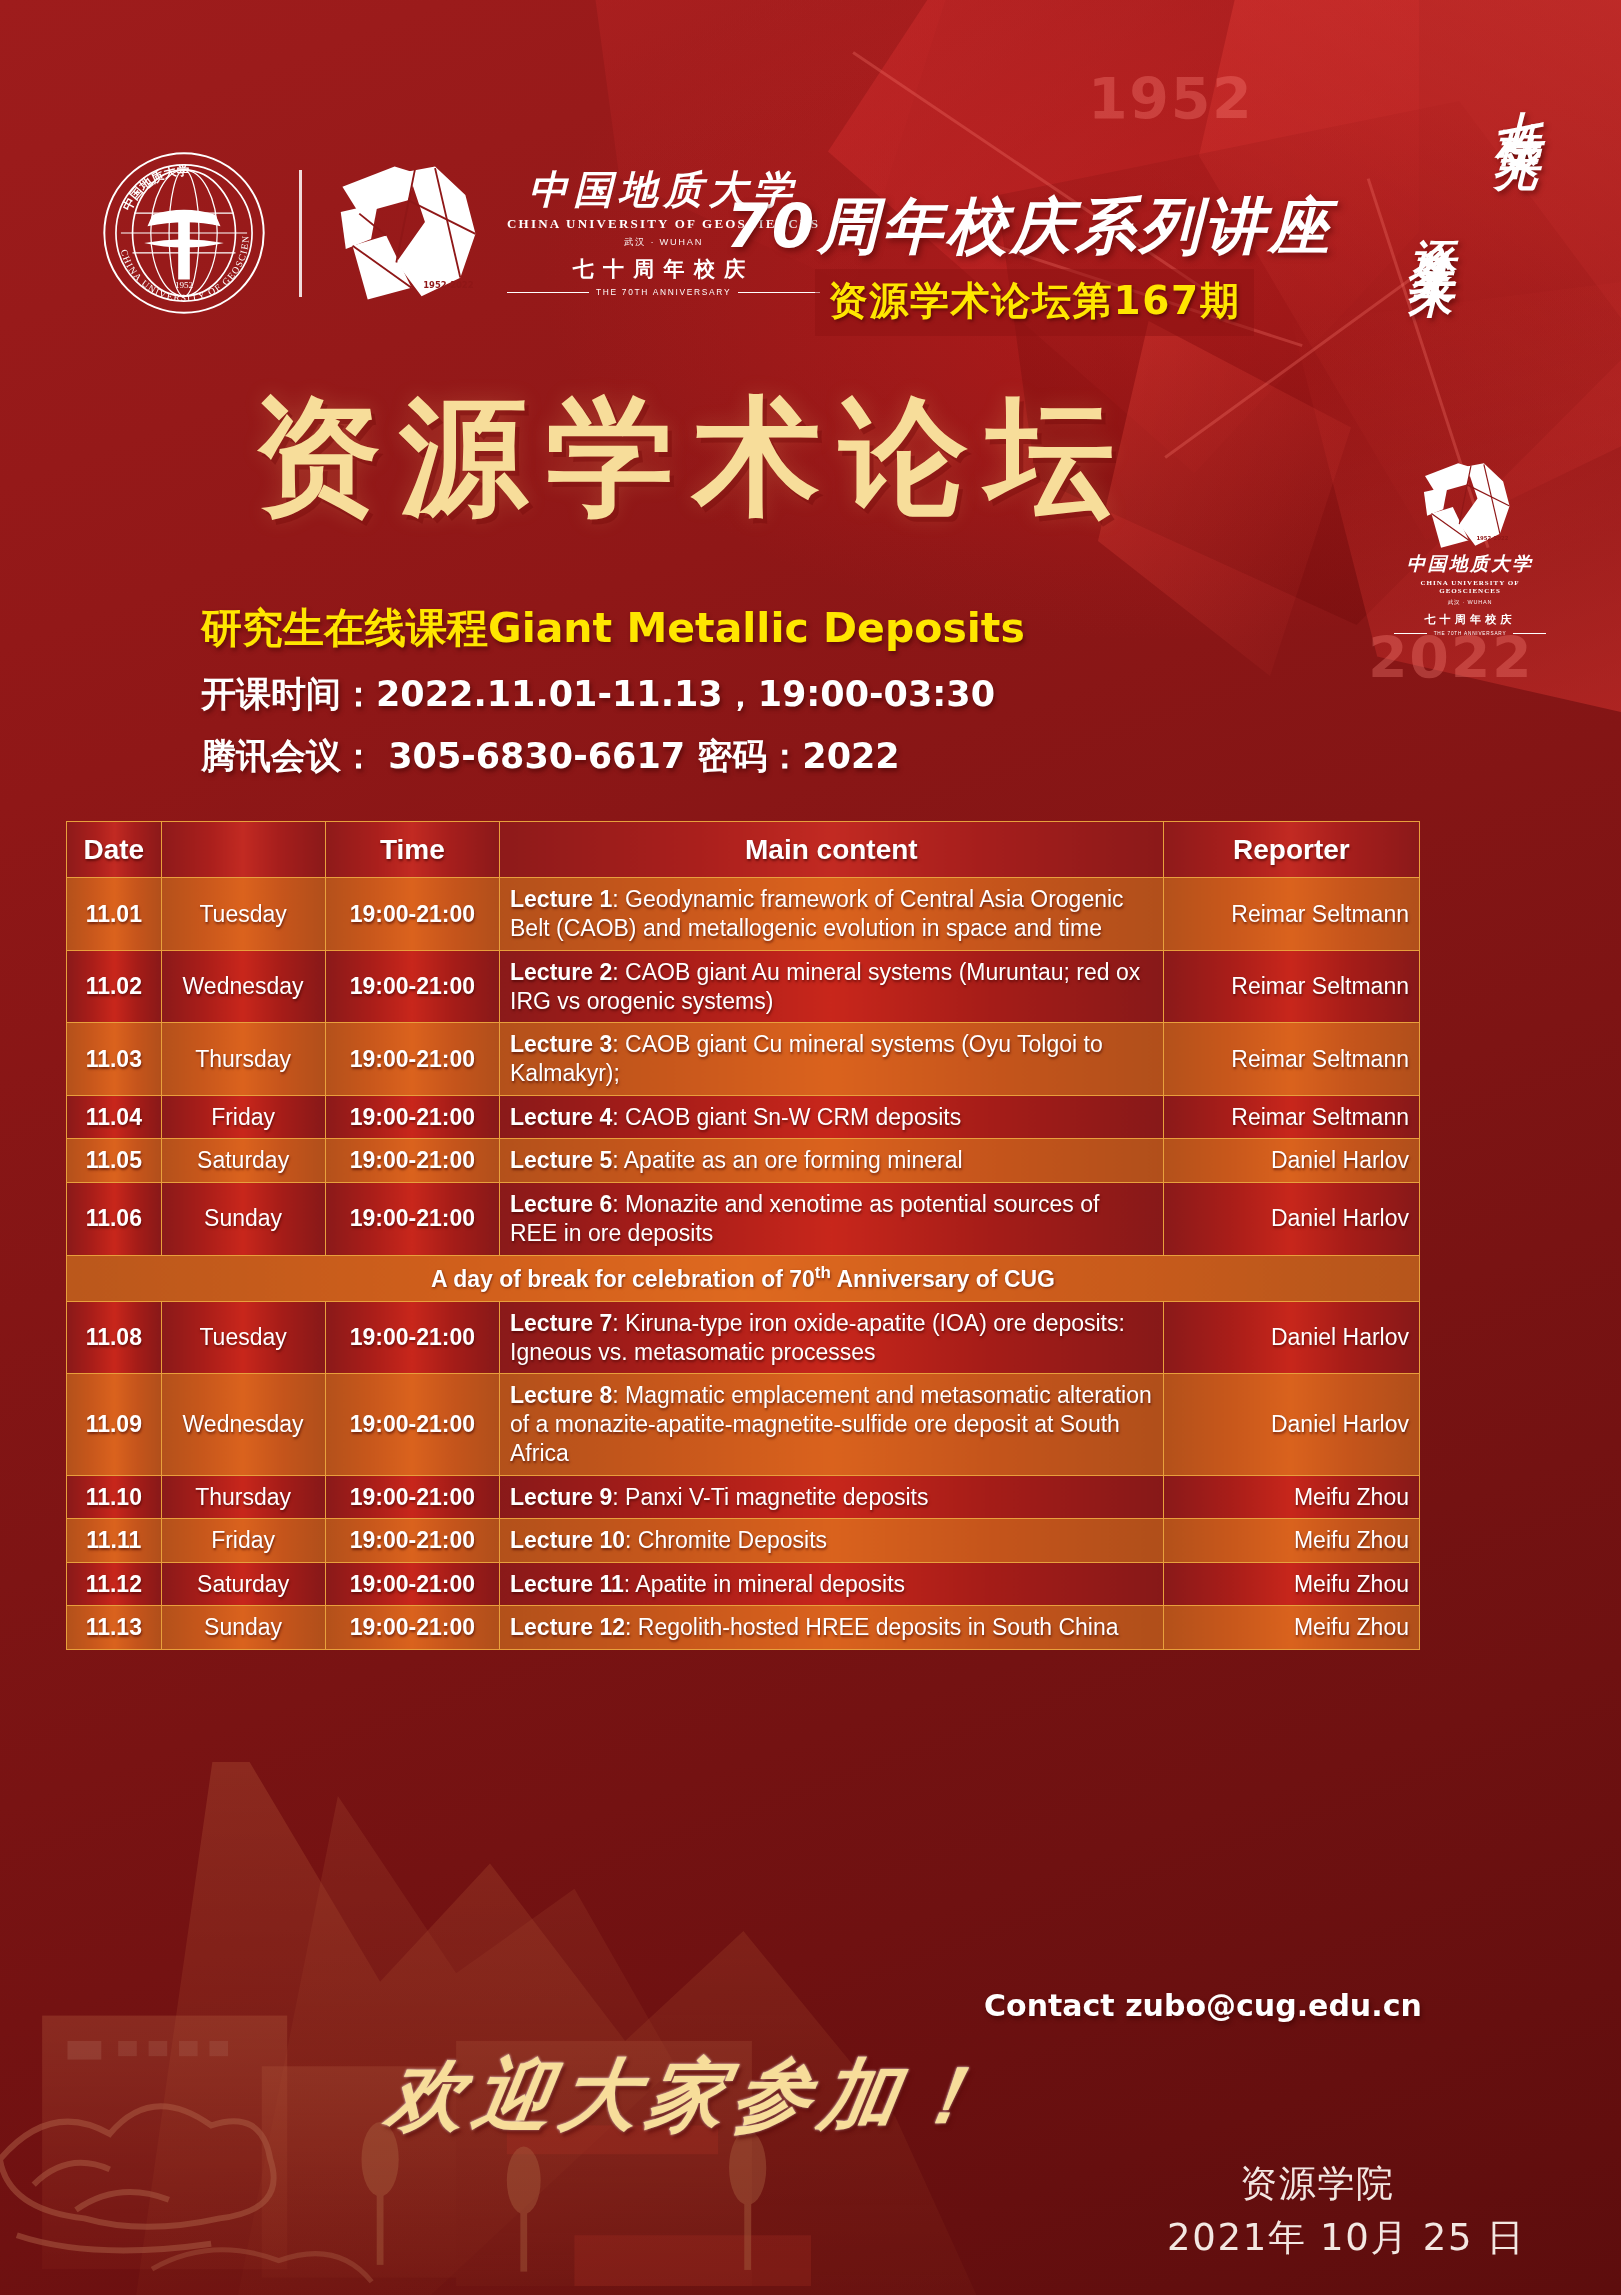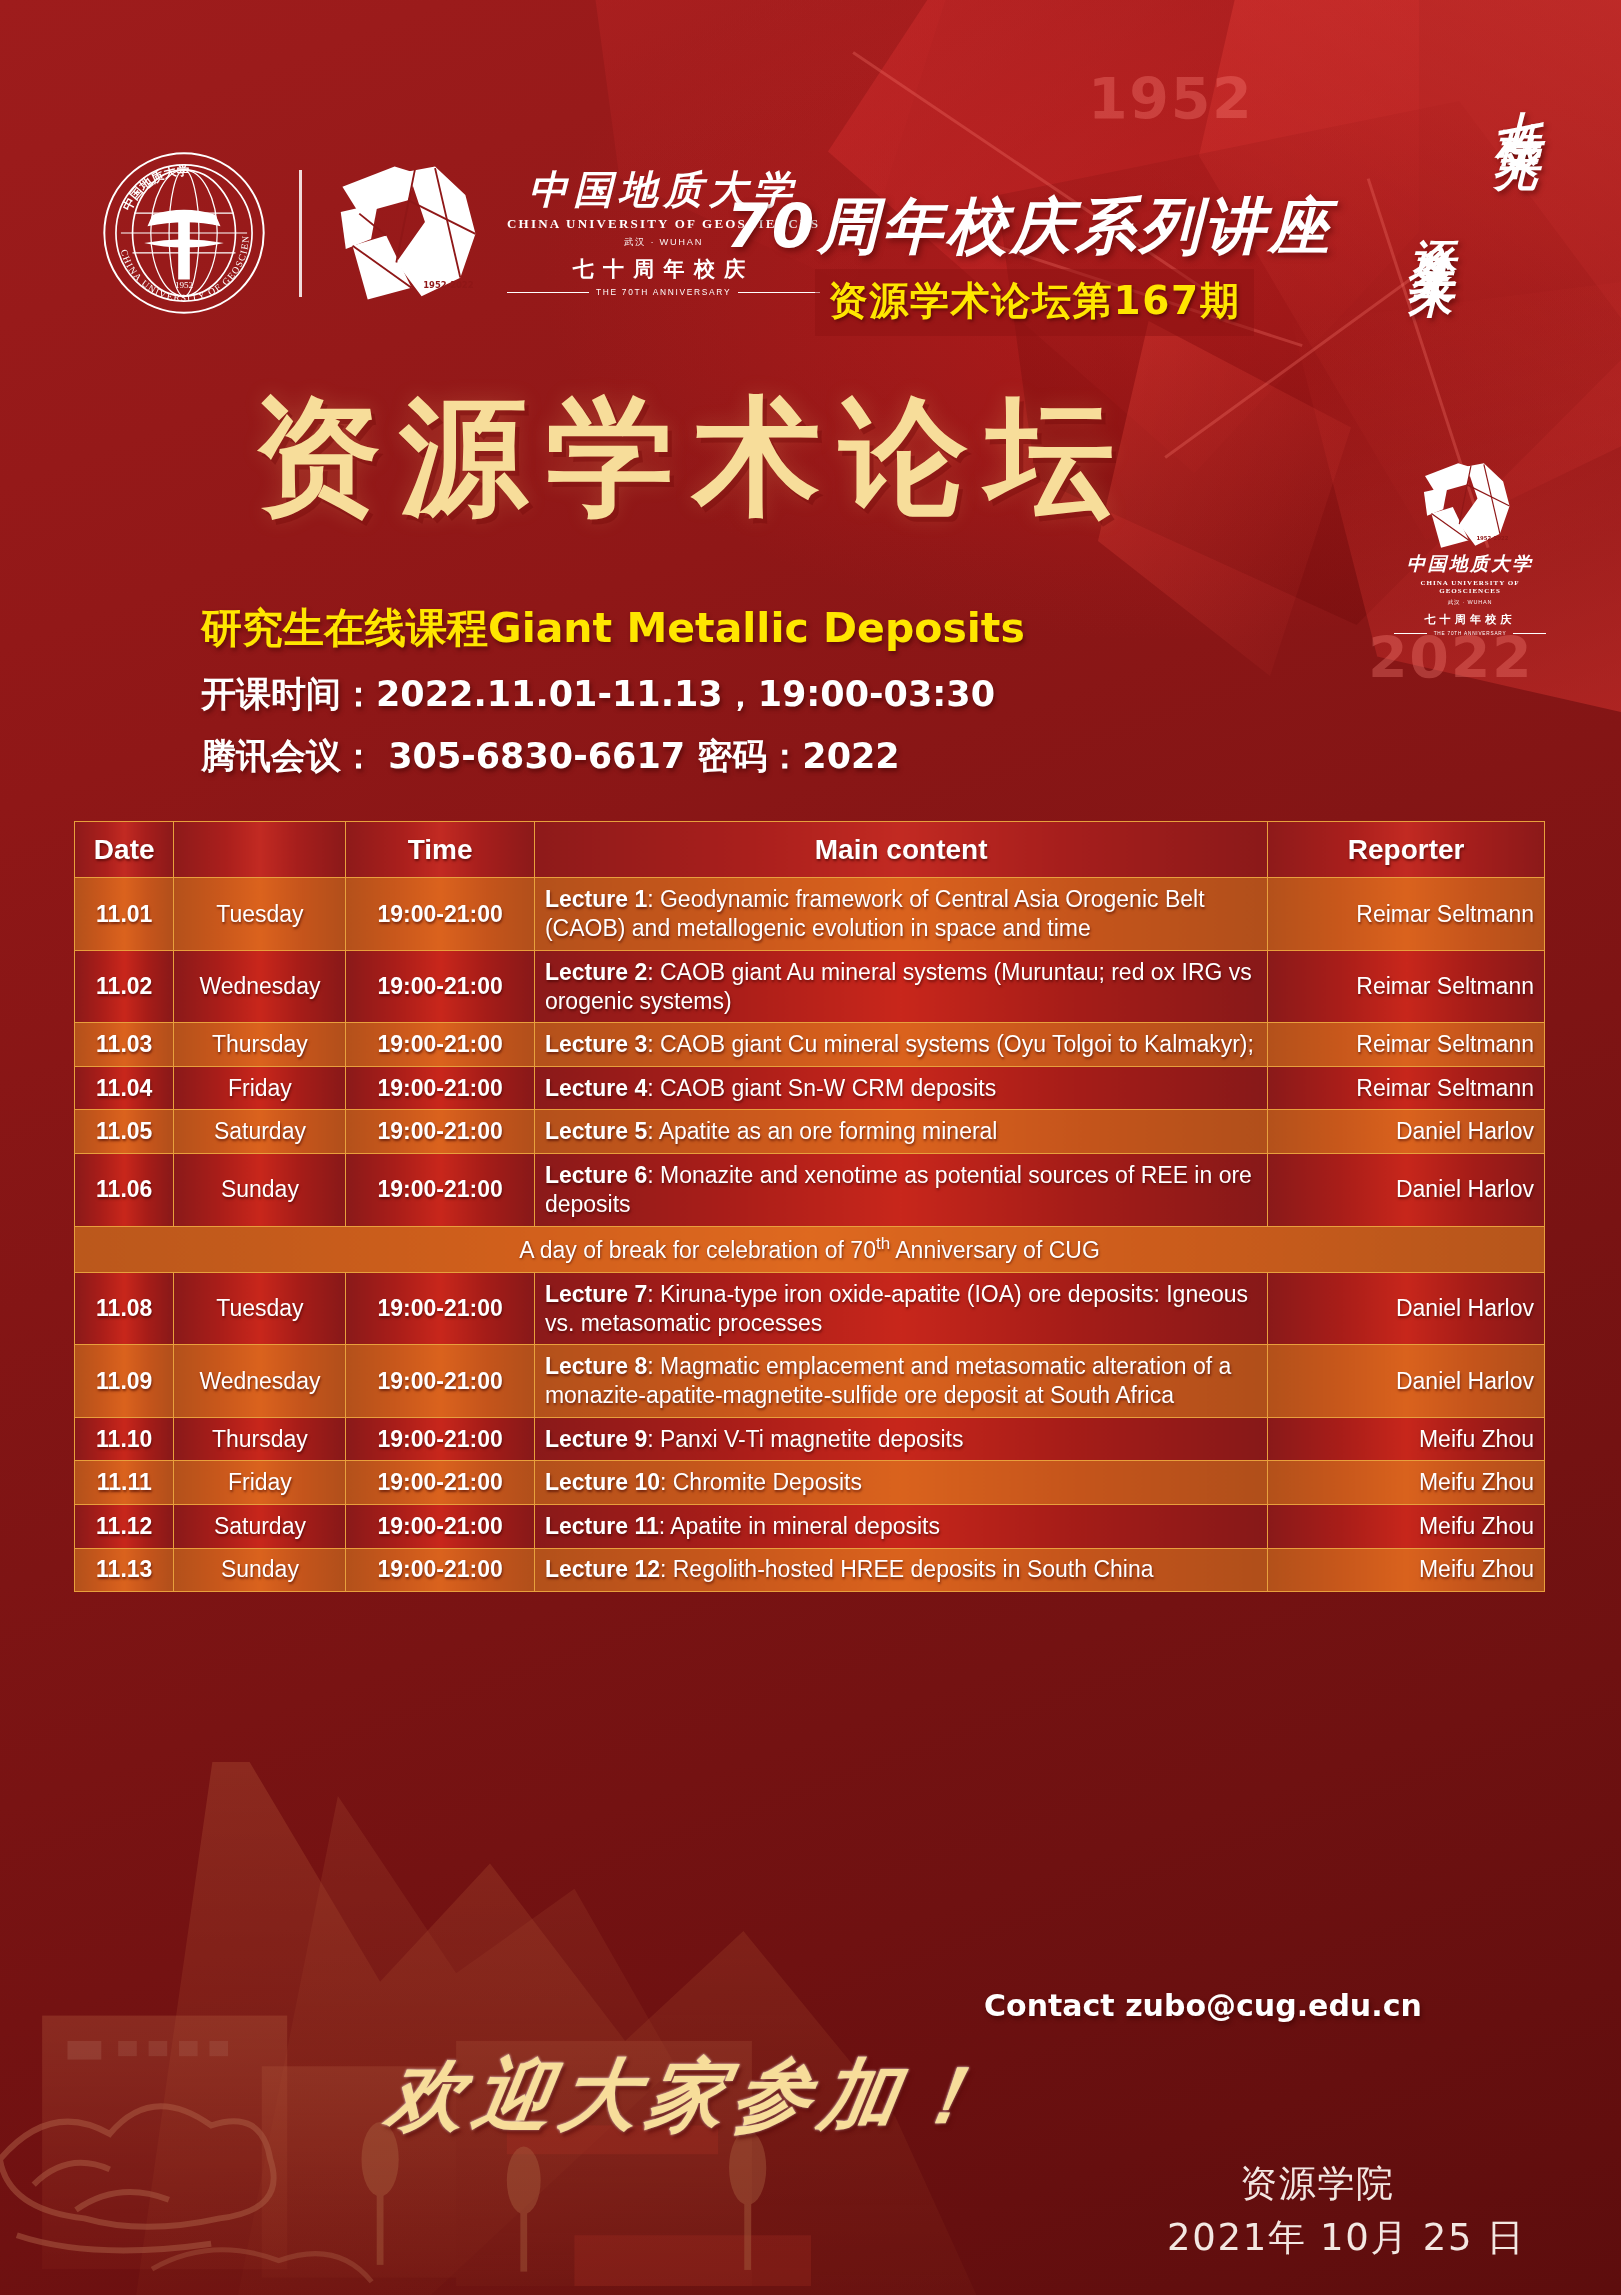--- a/index.html
+++ b/index.html
@@ -125,21 +125,21 @@
     text-shadow: 1.7px 2.5px 4.2px rgba(60,0,0,.55); white-space:nowrap;
   }
   .info-line {
     font-size: 35px; font-weight: 700; color:#ffffff; margin-top: 15px;
     font-family:"DejaVu Sans", sans-serif;
     text-shadow: 1.7px 2.5px 4.2px rgba(60,0,0,.55); white-space:nowrap;
   }
 
   
   #schedule {
-    position:absolute; top:821px; left:74px; width: 1471px;
+    position:absolute; top:821px; left:66px; width: 1354px;
     border-collapse: collapse;
     border: 1.7px solid #e8a03c;
     font-family: "Liberation Sans", sans-serif;
   }
   #schedule th, #schedule td {
     border: 0.8px solid #e8a03c;
     color: #ffffff;
     padding: 6.8px 10px;
     font-size: 23px;
     vertical-align: middle;
@@ -164,21 +164,21 @@
     background: linear-gradient(90deg, rgba(184,86,27,.92) 0%, rgba(206,93,28,.92) 26%, rgba(226,105,30,.92) 50%, rgba(203,90,28,.92) 74%, rgba(181,84,27,.92) 100%);
   }
   td.c-date   { text-align:center; font-weight: 800; }
   td.c-day    { text-align:center; font-weight: 400; }
   td.c-time   { text-align:center; font-weight: 800; }
   td.c-main   { text-align:left; }
   td.c-report { text-align:right; font-weight: 400; }
   td.c-main .lec { font-weight: 700; }
 
   tr.break-row td {
-    text-align:center; font-size: 28px; font-weight: 400; color:#ffe600;
+    text-align:center; font-size: 28px; font-weight: 700; color:#ffe600;
     padding: 9.3px 6.8px;
     background: linear-gradient(90deg, rgba(190,92,28,.94) 0%, rgba(214,100,28,.94) 30%, rgba(228,110,32,.94) 50%, rgba(210,97,28,.94) 72%, rgba(186,90,28,.94) 100%);
   }
   tr.break-row sup { font-size: 17px; }
 
   
   #contact {
     position:absolute; top:1988px; left:984px;
     font-size: 30px; font-weight: 800; color:#ffffff;
     font-family:"DejaVu Sans", sans-serif;

